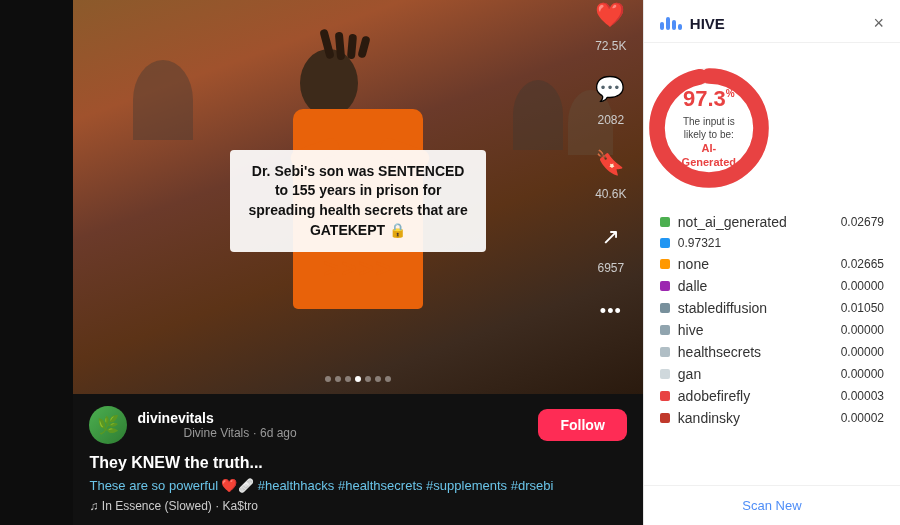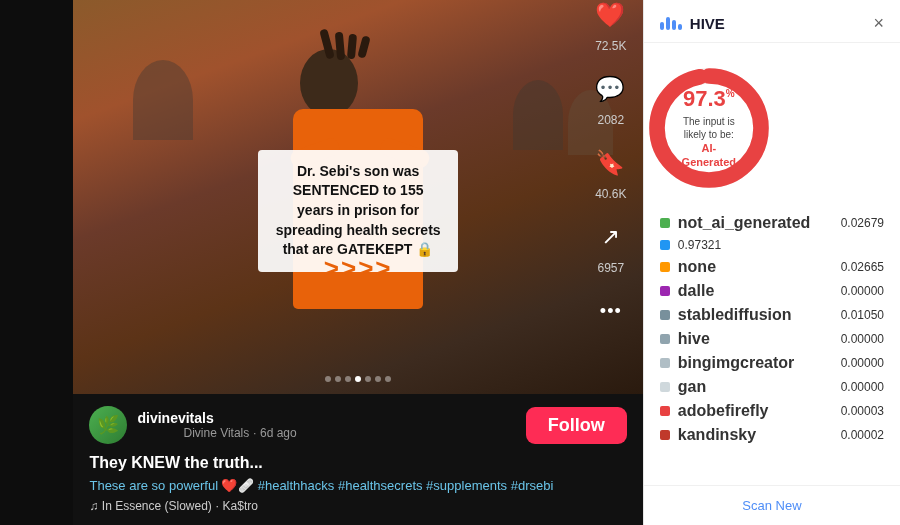--- a/index.html
+++ b/index.html
@@ -80,21 +80,21 @@
       top: 38%;
       left: 50%;
       transform: translateX(-50%);
       background: rgba(255,255,255,0.92);
       color: #111;
       padding: 12px 16px;
       border-radius: 4px;
       font-size: 14px;
       font-weight: 700;
       text-align: center;
-      width: 200px;
+      width: 256px;
       line-height: 1.4;
       z-index: 10;
     }
 
     .arrows-overlay {
       position: absolute;
       bottom: 28%;
       left: 50%;
       transform: translateX(-50%);
       color: #E8620A;
@@ -201,21 +201,21 @@
       font-size: 12px;
       margin-left: 46px;
     }
 
     .follow-btn {
       background: #fe2c55;
       color: #fff;
       border: none;
       border-radius: 9px;
       padding: 8px 22px;
-      font-size: 18px;
+      font-size: 14px;
       font-weight: 600;
       cursor: pointer;
     }
 
     .caption-title {
       color: #fff;
       font-size: 16px;
       font-weight: 700;
       margin-bottom: 6px;
     }
@@ -379,22 +379,21 @@
     .cat-color {
       width: 10px;
       height: 10px;
       border-radius: 2px;
       flex-shrink: 0;
     }
 
     .cat-name {
       flex: 1;
       color: #333;
-      font-size: 16px;
-      font-weight: bold;
+      font-size: 14px;
     }
 
     .cat-value {
       color: #333;
       font-size: 12px;
       font-weight: 500;
     }
 
     .scan-new-btn {
       display: block;
@@ -569,21 +568,21 @@
       <span class="cat-name">stablediffusion</span>
       <span class="cat-value">0.01050</span>
     </div>
     <div class="category-row">
       <div class="cat-color" style="background:#90A4AE;"></div>
       <span class="cat-name">hive</span>
       <span class="cat-value">0.00000</span>
     </div>
     <div class="category-row">
       <div class="cat-color" style="background:#B0BEC5;"></div>
-      <span class="cat-name">bingimgcreator</span>
+      <span class="cat-name">healthsecrets</span>
       <span class="cat-value">0.00000</span>
     </div>
     <div class="category-row">
       <div class="cat-color" style="background:#CFD8DC;"></div>
       <span class="cat-name">gan</span>
       <span class="cat-value">0.00000</span>
     </div>
     <div class="category-row">
       <div class="cat-color" style="background:#e84242;"></div>
       <span class="cat-name">adobefirefly</span>

